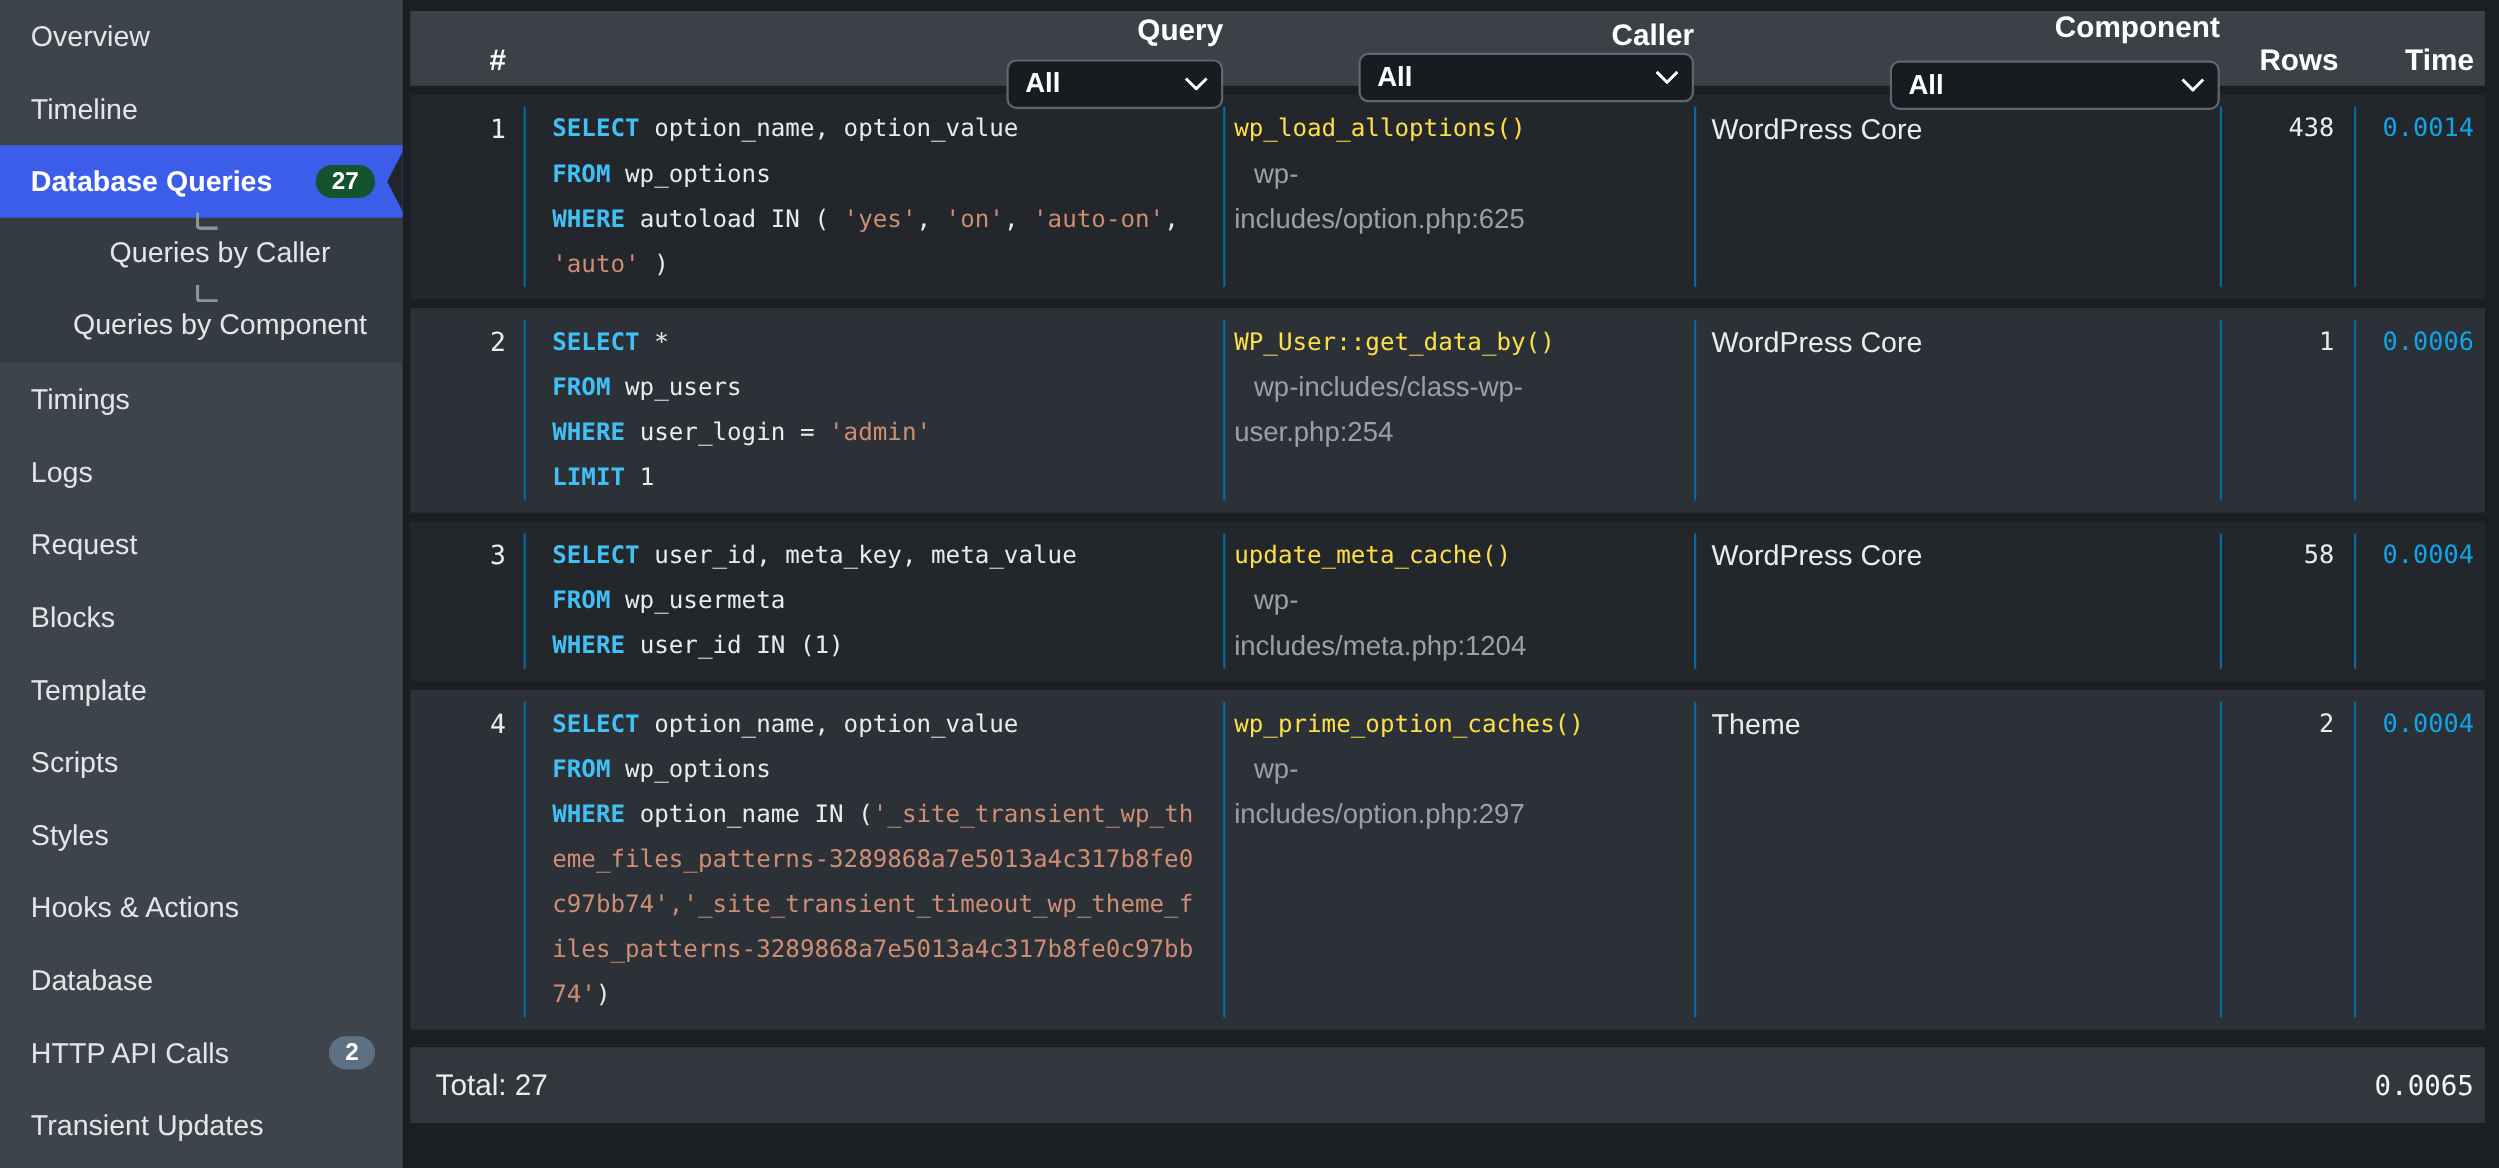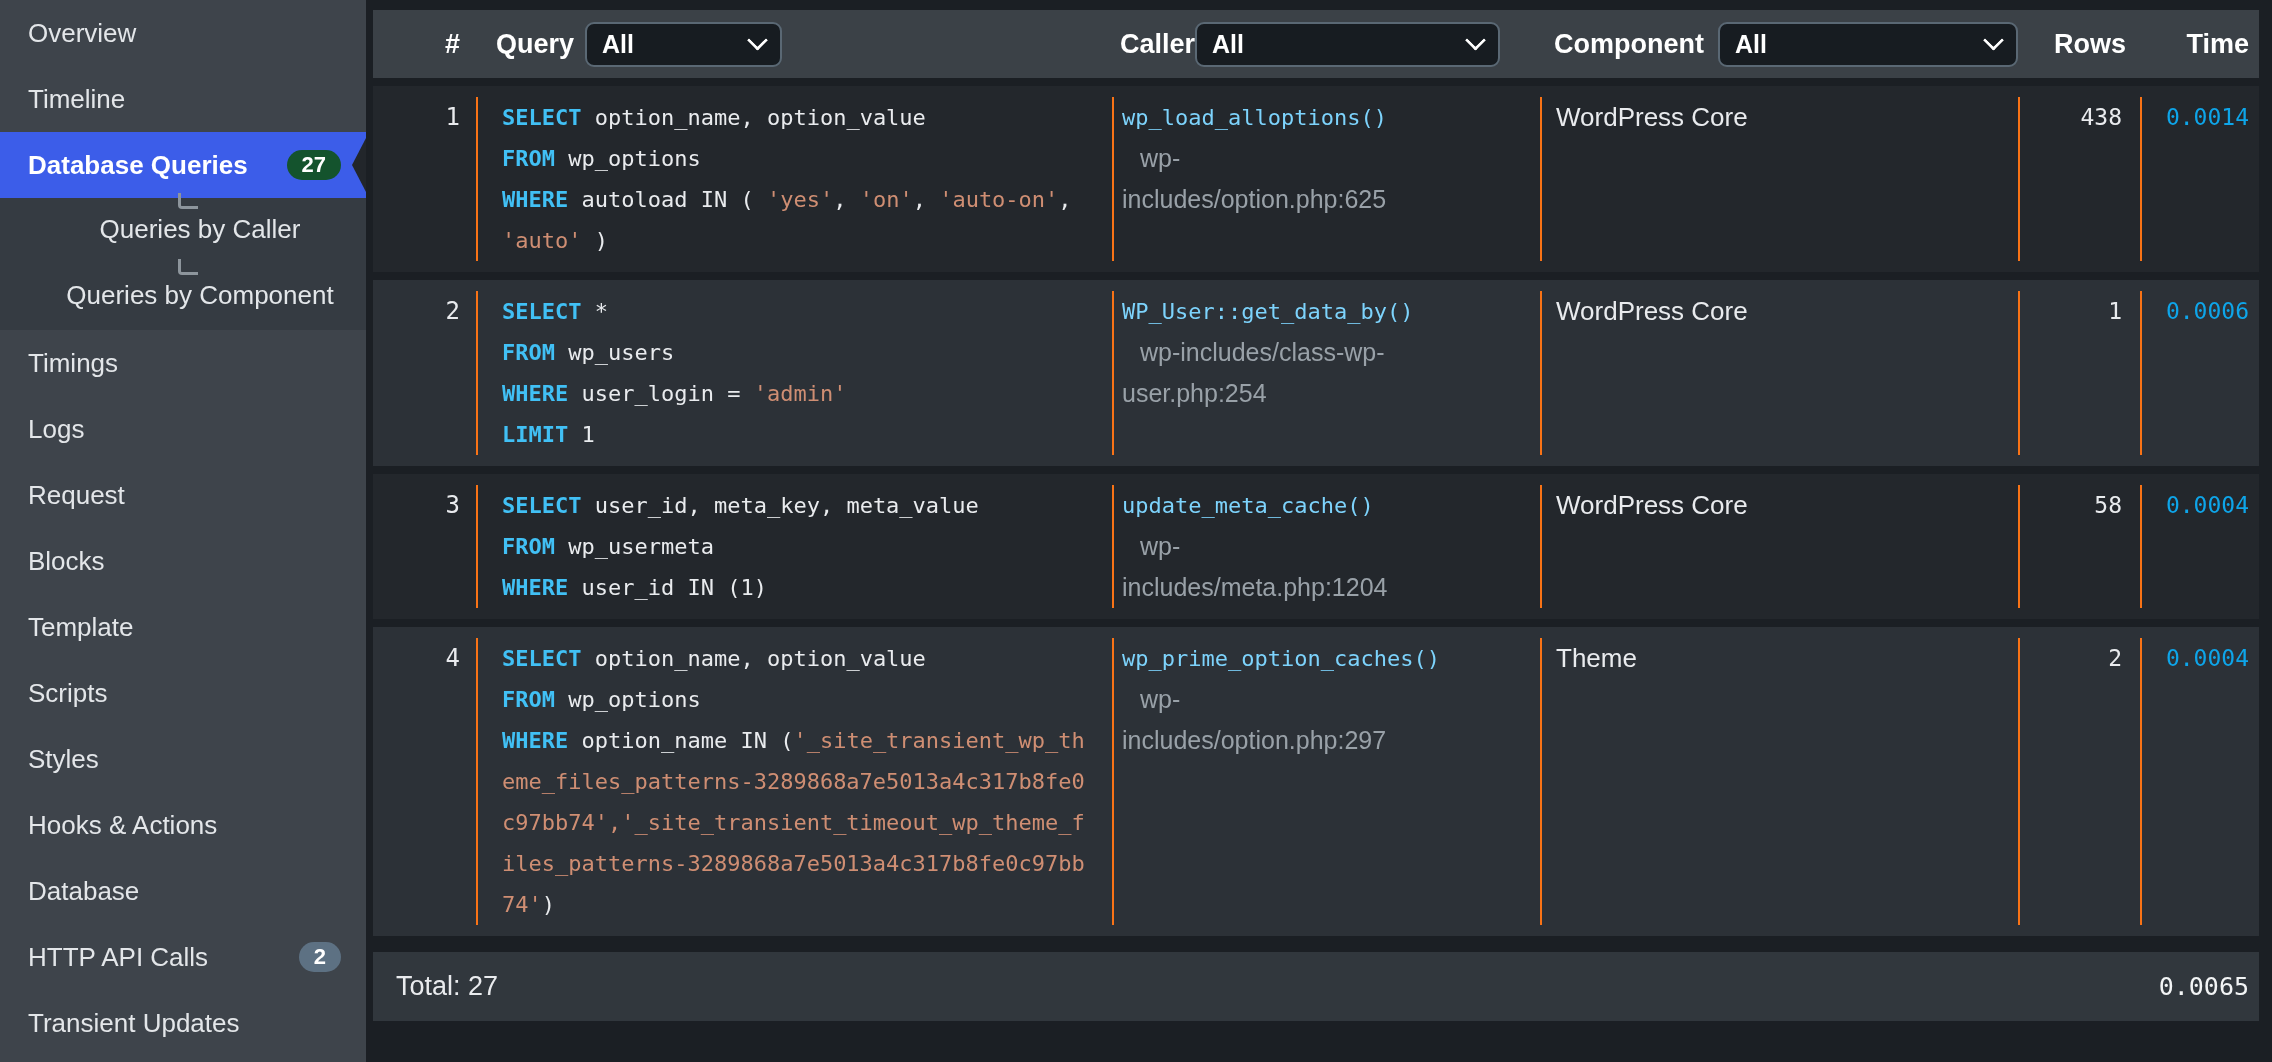--- a/index.html
+++ b/index.html
@@ -29,51 +29,51 @@
   .badge.slate{background:#5d7183;}
 
   
   .content{position:absolute;left:373px;top:10px;width:1886px;}
   .grid{display:grid;grid-template-columns:103px 636px 428px 478px 122px 119px;}
 
   
   .thead{background:#3b4147;height:68px;align-items:center;
          color:#fff;font-weight:bold;font-size:27px;margin-bottom:8px;}
   .thead .h-num{text-align:right;padding-right:16px;}
-  .h-cell{display:flex;align-items:center;}
+  .h-cell{display:flex;align-items:flex-end;flex-direction:column;}
   .h-query{padding-left:20px;gap:11px;}
   .h-caller{padding-left:8px;gap:0;}
   .h-comp{padding-left:14px;gap:14px;}
   .h-rows{justify-content:flex-end;padding-right:14px;}
   .h-time{justify-content:flex-end;padding-right:10px;}
   .sel{height:45px;background:#171c21;border:2px solid #5a6874;border-radius:9px;
        display:flex;align-items:center;justify-content:space-between;
        padding:0 15px;box-sizing:border-box;font-size:25px;font-weight:bold;
        color:#fff;cursor:pointer;}
   .sel .chev{width:12px;height:12px;border-right:3.5px solid #fff;
        border-bottom:3.5px solid #fff;transform:rotate(45deg) translate(-3px,-3px);
        border-bottom-right-radius:2px;}
   .sel-query{width:197px;}
   .sel-caller{width:305px;}
   .sel-comp{width:300px;}
 
   
   .row{margin-bottom:8px;padding:11px 0;line-height:41px;}
   .row.odd{background:#23272c;}
   .row.even{background:#2c3137;}
-  .row > div + div{border-left:2px solid #f97316;}
+  .row > div + div{border-left:2px solid #0369a1;}
   .c-num{text-align:right;padding-right:16px;color:#e9ebee;
          font-family:"DejaVu Sans Mono",monospace;font-size:24px;}
   .c-query{padding-left:24px;font-family:"DejaVu Sans Mono",monospace;
            font-size:22px;color:#e9ebee;}
   .c-query .line{white-space:pre;}
   .kw{color:#41c0f5;font-weight:bold;}
   .str{color:#cf8e73;}
   .c-caller{padding-left:8px;}
-  .c-caller .fn{font-family:"DejaVu Sans Mono",monospace;font-size:22px;color:#7dd3fc;}
+  .c-caller .fn{font-family:"DejaVu Sans Mono",monospace;font-size:22px;color:#fde047;}
   .c-caller .path{font-size:25px;color:#99a1a8;}
   .c-caller .path.indent{padding-left:18px;}
   .c-comp{padding-left:14px;font-size:26px;color:#e9ebee;}
   .c-rows{text-align:right;padding-right:18px;color:#e9ebee;
           font-family:"DejaVu Sans Mono",monospace;font-size:23px;}
   .c-time{text-align:right;padding-right:10px;color:#0ea5e9;
           font-family:"DejaVu Sans Mono",monospace;font-size:23px;}
 
   
   .tfoot{margin-top:16px;background:#31373d;height:69px;display:flex;

